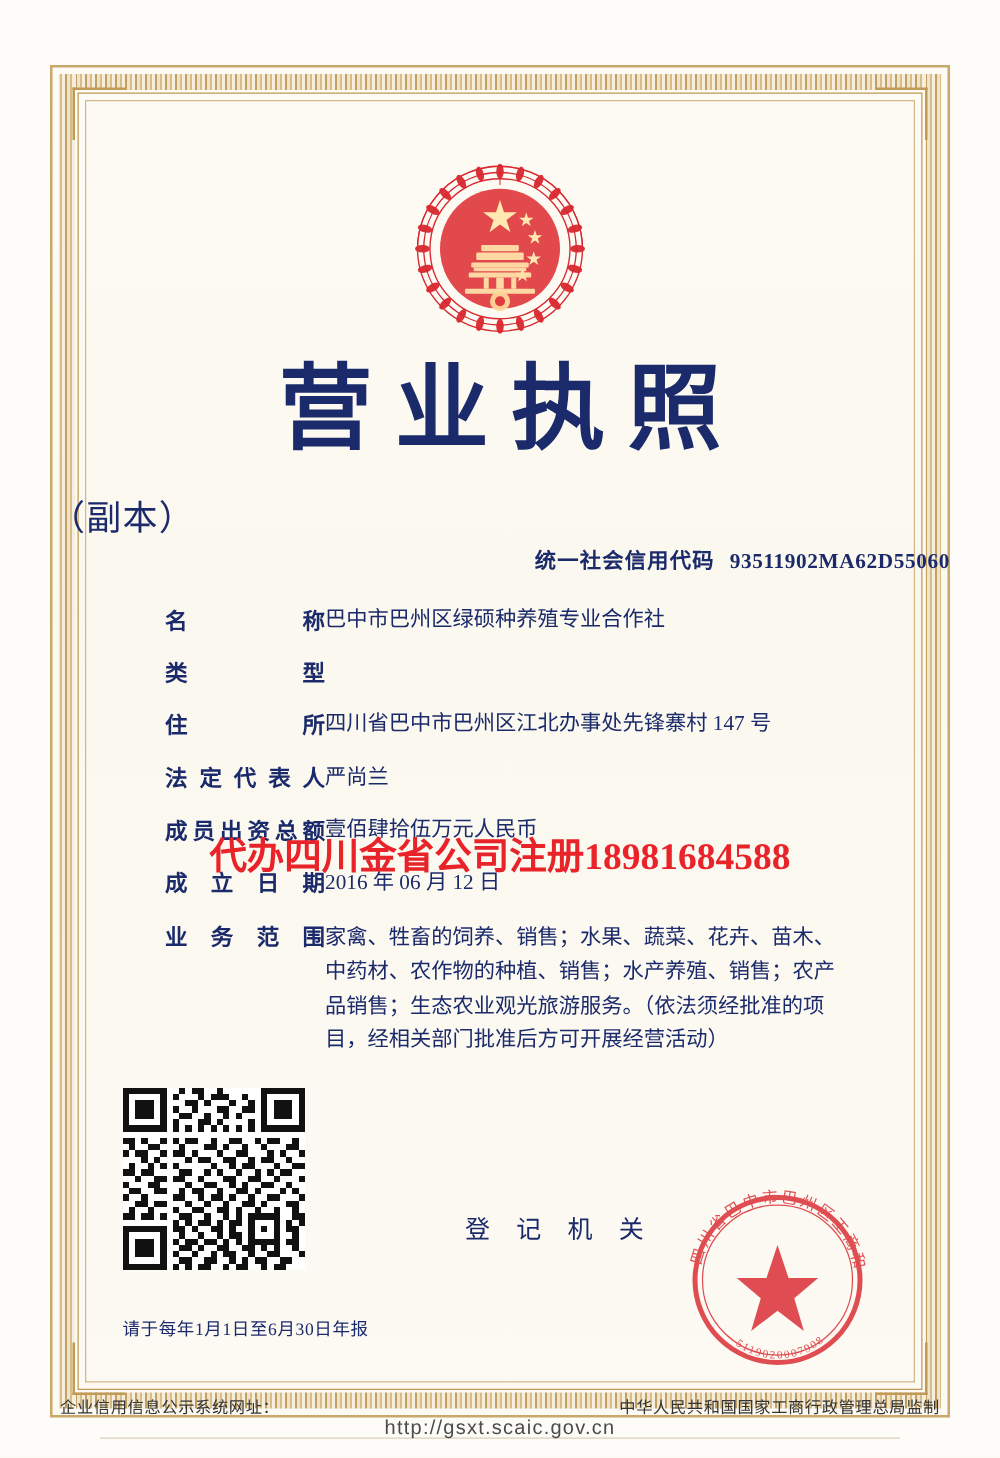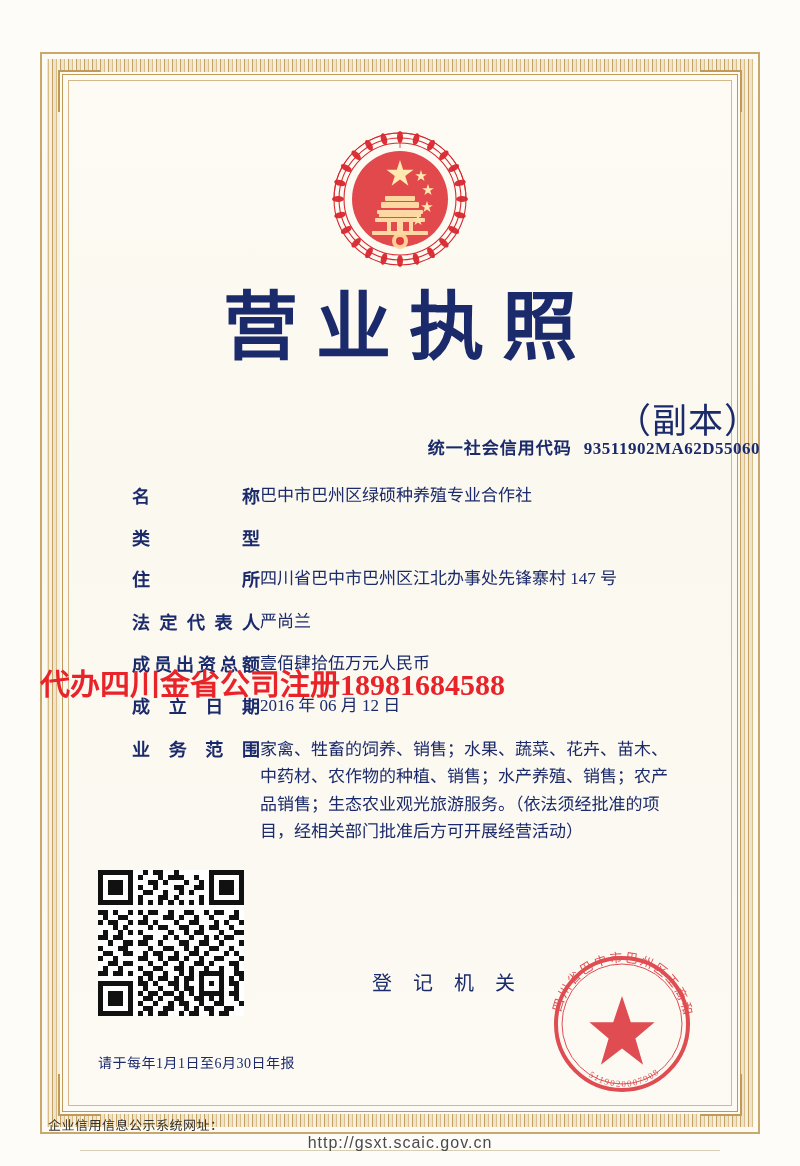--- a/index.html
+++ b/index.html
@@ -102,22 +102,22 @@
     font-weight: bold;
     letter-spacing: 18px;
     color: #1b2a6b;
     text-indent: 18px;
     line-height: 1;
   }
   .subtitle {
     position: absolute;
     left: 0; right: 0;
     top: 340px;
-    text-align: right;
-    font-size: 35px;
+    text-align: left;
+    font-size: 28px;
     color: #1b2a6b;
     letter-spacing: 1px;
   }
   .credit-code {
     position: absolute;
     left: 0; right: 0;
     top: 382px;
     text-align: right;
     font-size: 17px;
     font-weight: bold;
@@ -160,20 +160,21 @@
     line-height: 1.55;
     padding-top: 1px;
   }
   .row.biz .value { line-height: 1.62; }
 
   
   .watermark {
     position: absolute;
     left: 0; right: 0;
     top: 608px;
+    text-align: center;
     font-size: 30px;
     font-weight: bold;
     color: #e8232a;
     letter-spacing: 0px;
     white-space: nowrap;
   }
 
   
   .qr {
     position: absolute;
@@ -683,14 +684,15 @@
     </div>
 
 
     <div class="annual-note">请于每年1月1日至6月30日年报</div>
 
     <div class="foot-rule"></div>
     <div class="gov-url">http://gsxt.scaic.gov.cn</div>
   </div>
 
   <div class="foot-left">企业信用信息公示系统网址：</div>
+  <div class="foot-right">中华人民共和国国家工商行政管理总局监制</div>
 
 </div>
 
 </body></html>

